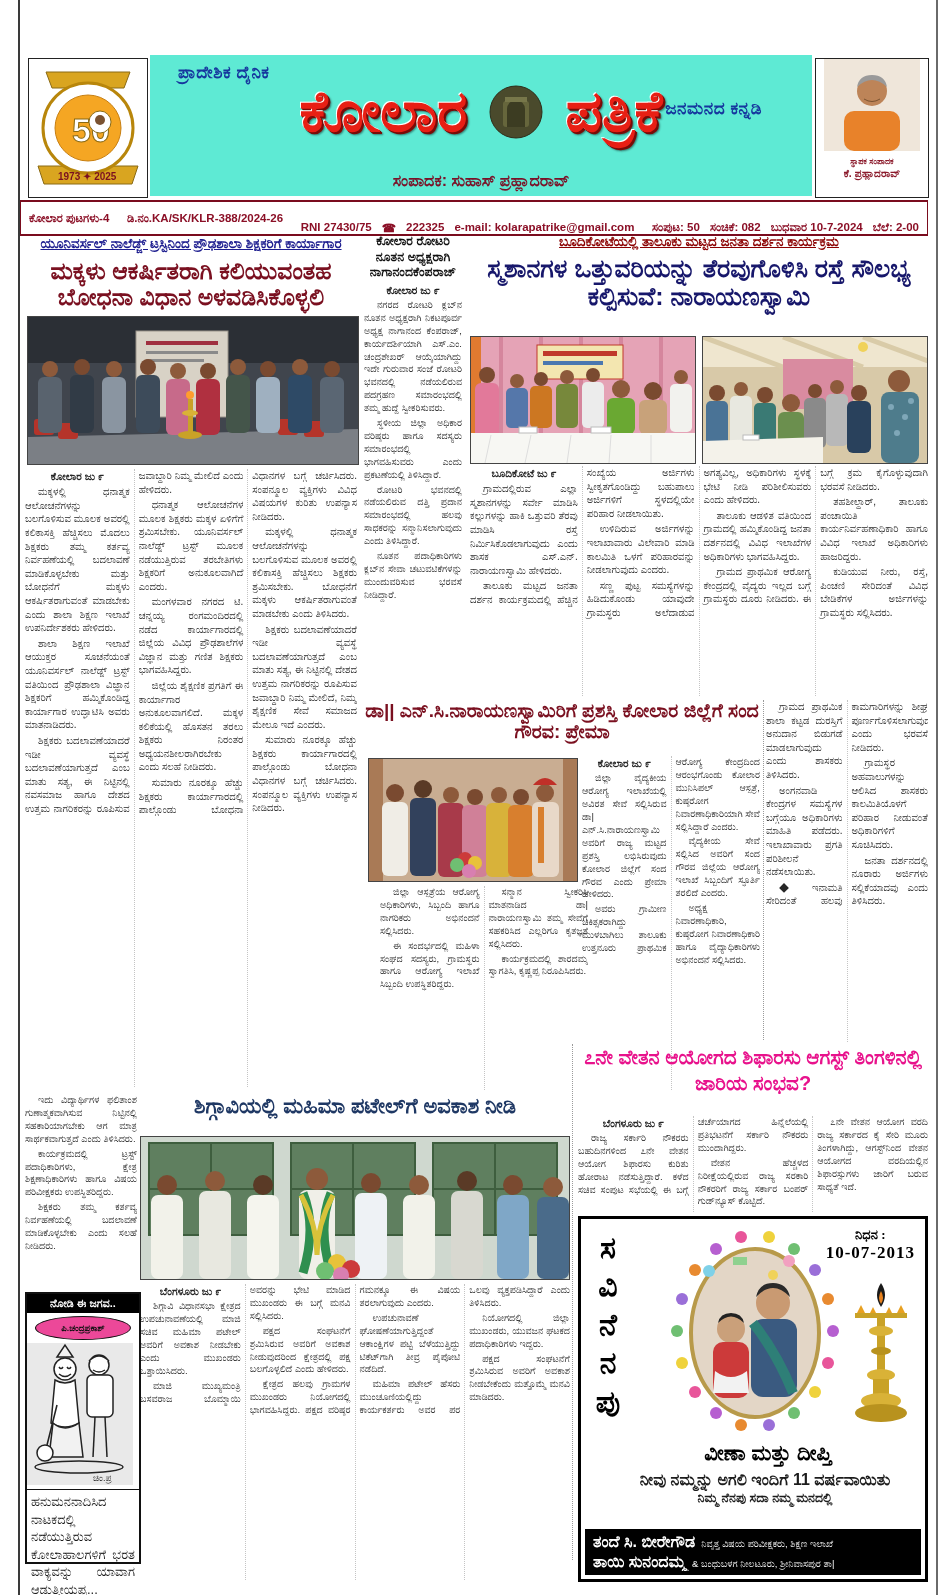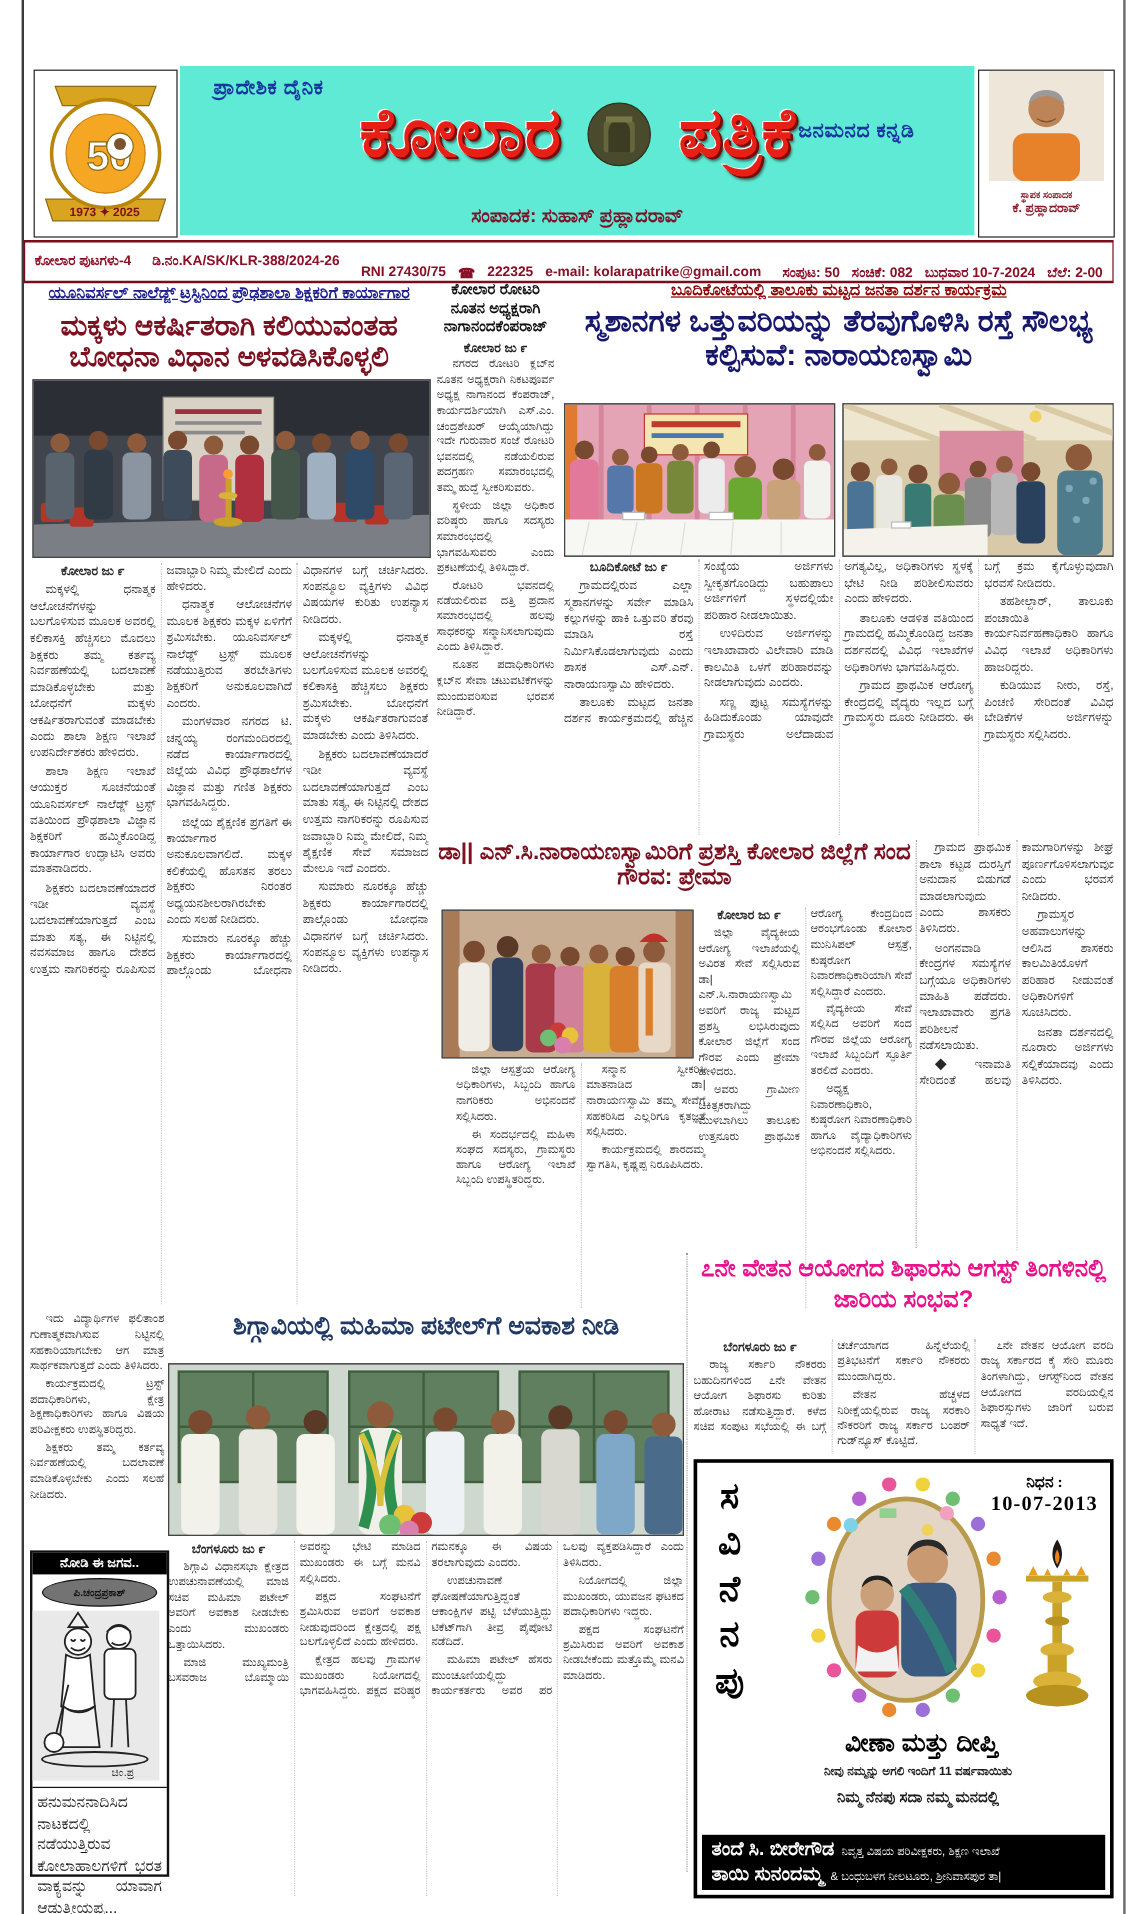--- a/index.html
+++ b/index.html
@@ -55,34 +55,34 @@
   #aw-body-left{left:380px;top:886px;width:208px;height:204px;}
   #sg-headline{left:140px;top:1094px;width:430px;font-size:21px;color:#1f3864;}
   #sg-photo{left:140px;top:1136px;width:428px;height:142px;}
   #sg-body{left:140px;top:1284px;width:430px;height:296px;}
   #left-cont{left:25px;top:1094px;width:112px;height:194px;}
   #pay-headline{left:578px;top:1044px;width:350px;font-size:20px;color:#e8128c;line-height:1.3;}
   #pay-body{left:578px;top:1116px;width:350px;height:96px;}
   
   #cartoon{left:25px;top:1292px;width:112px;height:268px;border:2px solid #111;background:#fff;}
   #cartoon-title{background:#000;color:#fff;font-weight:bold;font-size:11px;text-align:center;padding:3px 0;}
-  #cartoon-artist{margin:3px auto;width:94px;height:22px;background:#737373;border:1.5px solid #111;border-radius:50%;
+  #cartoon-artist{margin:3px auto;width:94px;height:22px;background:#ec4899;border:1.5px solid #111;border-radius:50%;
                   display:flex;align-items:center;justify-content:center;font-size:8.5px;font-weight:bold;color:#111;}
   #cartoon-caption{font-size:13px;line-height:1.35;padding:3px 4px;text-align:justify;border-top:1.5px solid #111;}
   
   #obit{left:578px;top:1216px;width:350px;height:366px;border:3px solid #000;background:#fff;box-sizing:border-box;}
   #obit-side{position:absolute;left:8px;top:10px;width:38px;text-align:center;font-size:30px;font-weight:bold;color:#000;
              line-height:1.28;font-family:"Liberation Serif", serif;}
   #obit-death{position:absolute;right:10px;top:8px;text-align:center;color:#000;font-family:"Liberation Serif", serif;}
   #obit-death .lbl{font-size:13px;font-weight:bold;}
   #obit-death .dt{font-size:17px;font-weight:bold;letter-spacing:1px;}
   #obit-wreath{position:absolute;left:88px;top:12px;}
   #obit-lamp{position:absolute;right:12px;top:60px;}
   #obit-names{position:absolute;top:222px;left:40px;right:10px;text-align:center;font-size:21px;font-weight:bold;color:#000;}
-  #obit-line1{position:absolute;top:252px;left:30px;right:6px;text-align:center;font-size:10px;font-weight:bold;}
+  #obit-line1{position:absolute;top:252px;left:30px;right:6px;text-align:center;font-size:16px;font-weight:bold;}
   #obit-line2{position:absolute;top:272px;left:30px;right:6px;text-align:center;font-size:12.5px;font-weight:bold;}
   #obit-strip{position:absolute;left:4px;right:4px;bottom:4px;height:46px;background:#000;color:#fff;
               display:flex;flex-direction:column;justify-content:center;gap:2px;padding:2px 8px;box-sizing:border-box;}
   .obit-row{display:flex;align-items:baseline;gap:6px;white-space:nowrap;overflow:hidden;}
   .obit-big{font-size:16px;font-weight:bold;}
   .obit-small{font-size:9.5px;}
 </style>
 </head>
 <body>
 

